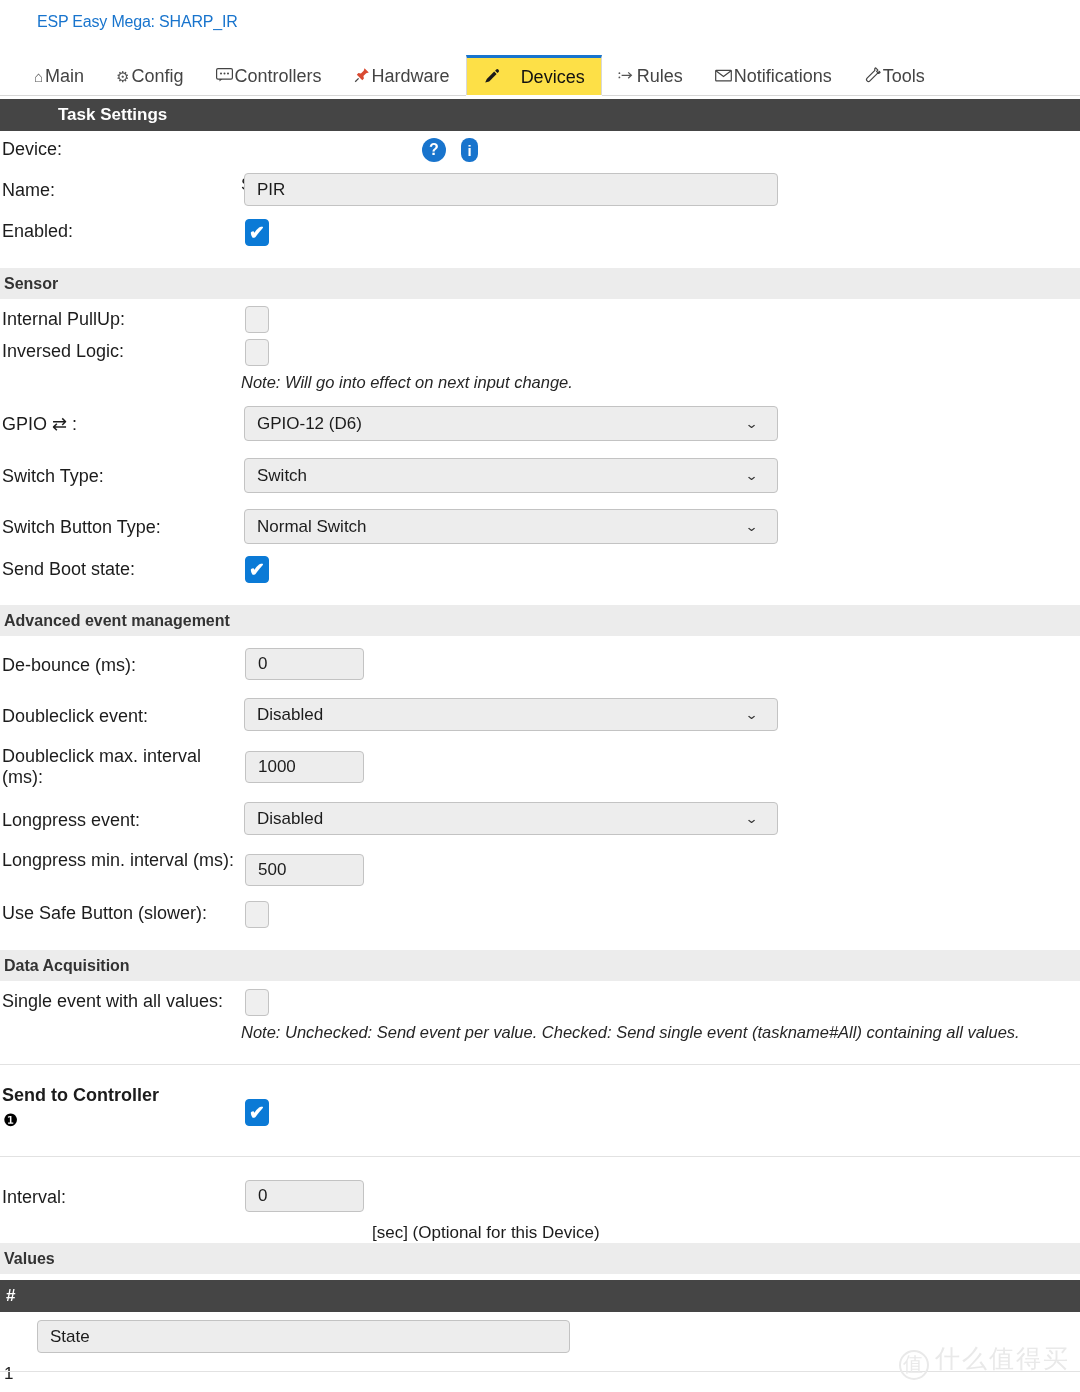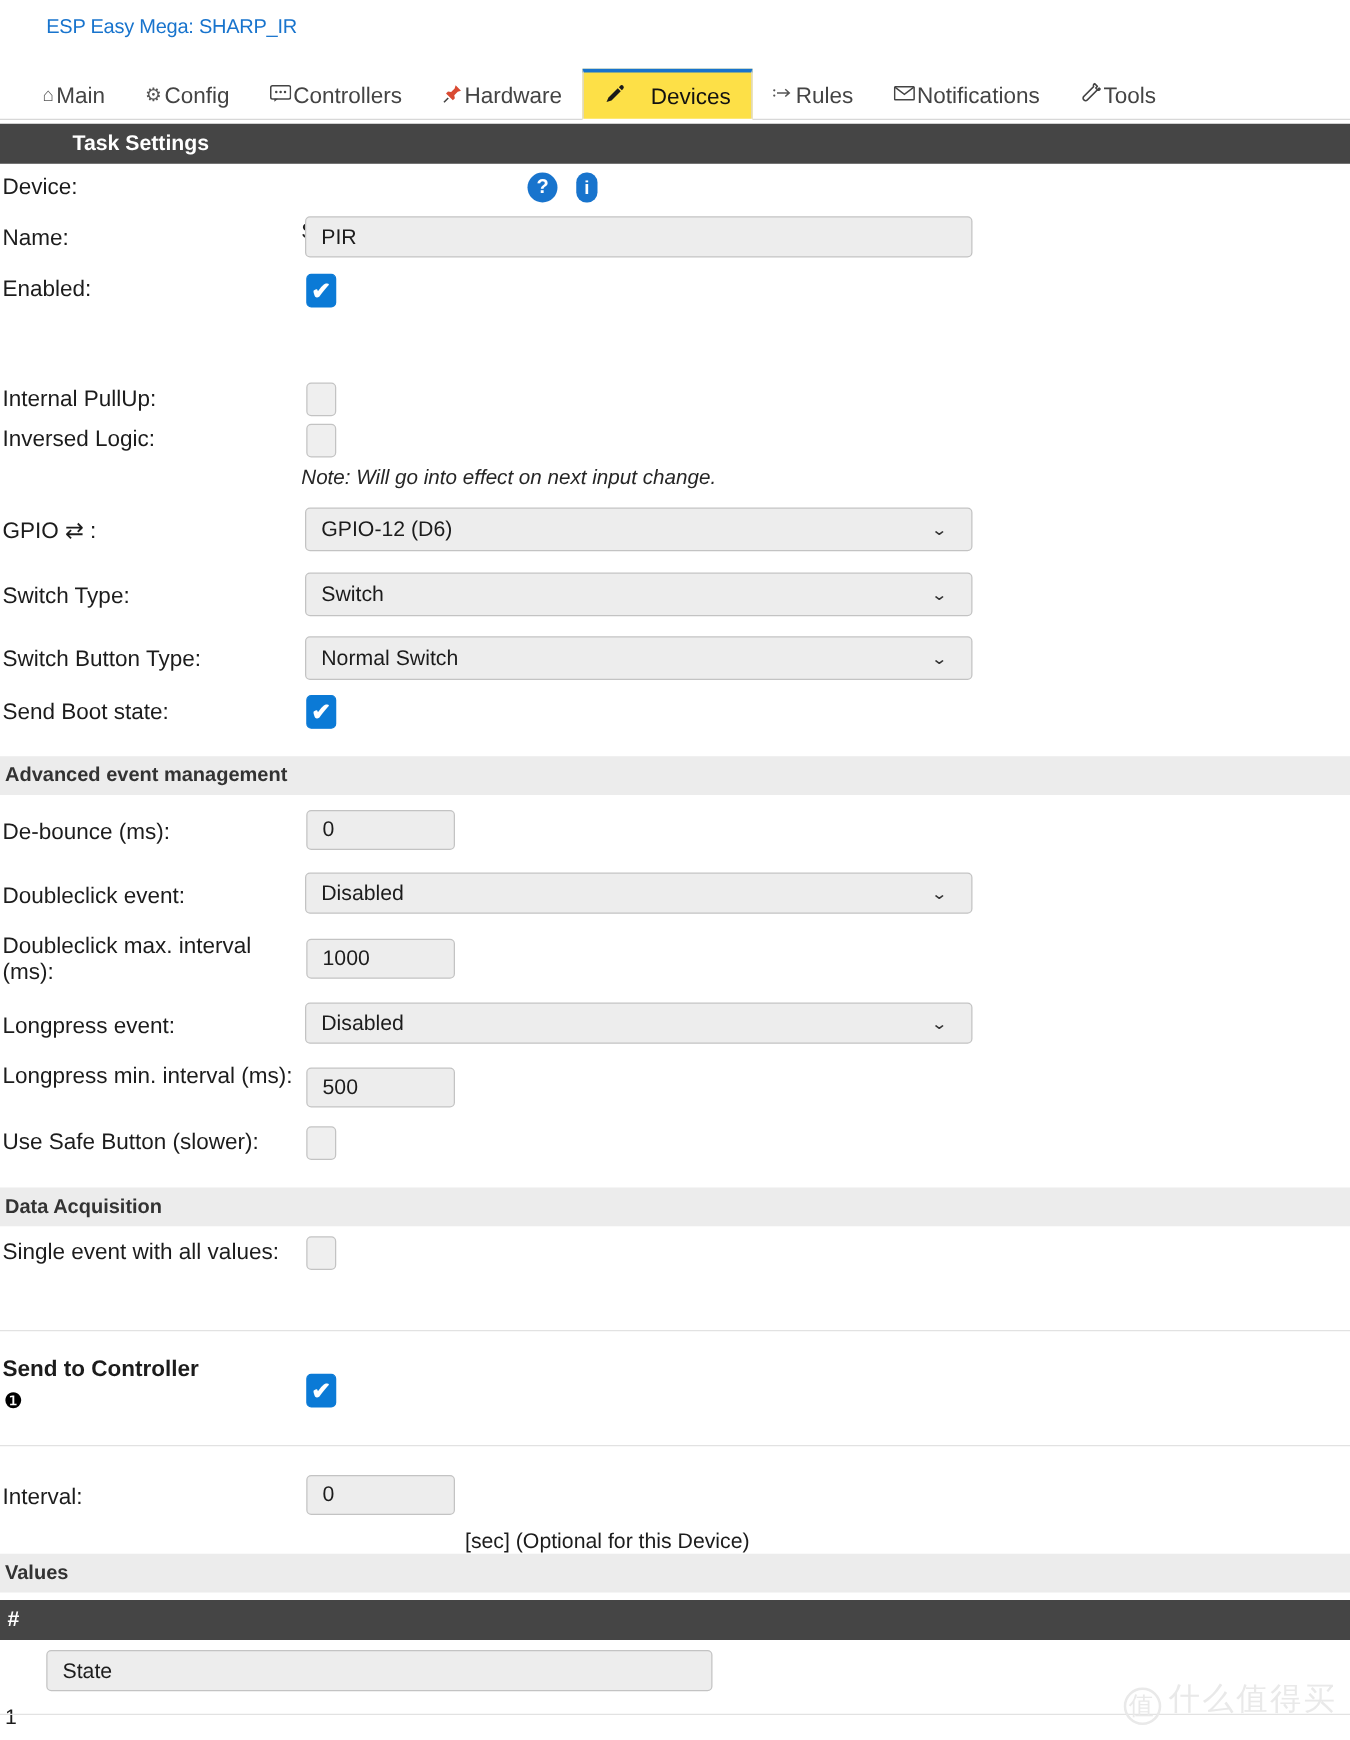--- a/index.html
+++ b/index.html
@@ -216,21 +216,21 @@
     font-size: 17px;
     color: #000;
   }
 
   .watermark {
     position: absolute;
     right: 10px; bottom: 12px;
     font-size: 25px;
     color: #e9e9e9;
     letter-spacing: 2px;
-    font-family: Liberation Serif, serif;
+    font-family: Liberation Mono, monospace;
     user-select: none;
   }
   .watermark .circ {
     display: inline-block;
     border: 2px solid #e9e9e9;
     border-radius: 50%;
     width: 30px; height: 30px;
     line-height: 27px;
     text-align: center;
     font-size: 20px;
@@ -319,20 +319,21 @@
   <div class="plaintext" style="left:241px; top:139px;">Switch input - Switch</div>
   <div class="badge-q" style="left:422px; top:138px;">?</div>
   <div class="badge-i" style="left:461px; top:138px;">i</div>
 
   <div class="lbl" style="top:180px;">Name:</div>
   <div class="field" style="left:244px; top:173px; width:534px; height:33px;">PIR</div>
 
   <div class="lbl" style="top:221px;">Enabled:</div>
   <div class="cbox on" style="left:245px; top:219px;">✔</div>
 
+  <div class="greybar" style="top:268px;">Sensor</div>
 
   <div class="lbl" style="top:309px;">Internal PullUp:</div>
   <div class="cbox" style="left:245px; top:306px;"></div>
 
   <div class="lbl" style="top:341px;">Inversed Logic:</div>
   <div class="cbox" style="left:245px; top:339px;"></div>
 
   <div class="note" style="left:241px; top:373px;">Note: Will go into effect on next input change.</div>
 
   <div class="lbl" style="top:414px;">GPIO ⇄ :</div>
@@ -380,20 +381,21 @@
   <div class="field" style="left:245px; top:854px; width:119px; height:32px;">500</div>
 
   <div class="lbl" style="top:903px;">Use Safe Button (slower):</div>
   <div class="cbox" style="left:245px; top:901px;"></div>
 
   <div class="greybar" style="top:950px;">Data Acquisition</div>
 
   <div class="lbl" style="top:991px;">Single event with all values:</div>
   <div class="cbox" style="left:245px; top:989px;"></div>
 
+  <div class="note" style="left:241px; top:1023px;">Note: Unchecked: Send event per value. Checked: Send single event (taskname#All) containing all values.</div>
 
   <div class="hr" style="top:1064px;"></div>
 
   <div class="lbl" style="top:1085px;font-weight:bold;">Send to Controller</div>
   <div class="bullet-num" style="left:3px; top:1110px;">❶</div>
   <div class="cbox on" style="left:245px; top:1099px;">✔</div>
 
   <div class="hr" style="top:1156px;"></div>
 
   <div class="lbl" style="top:1187px;">Interval:</div>

